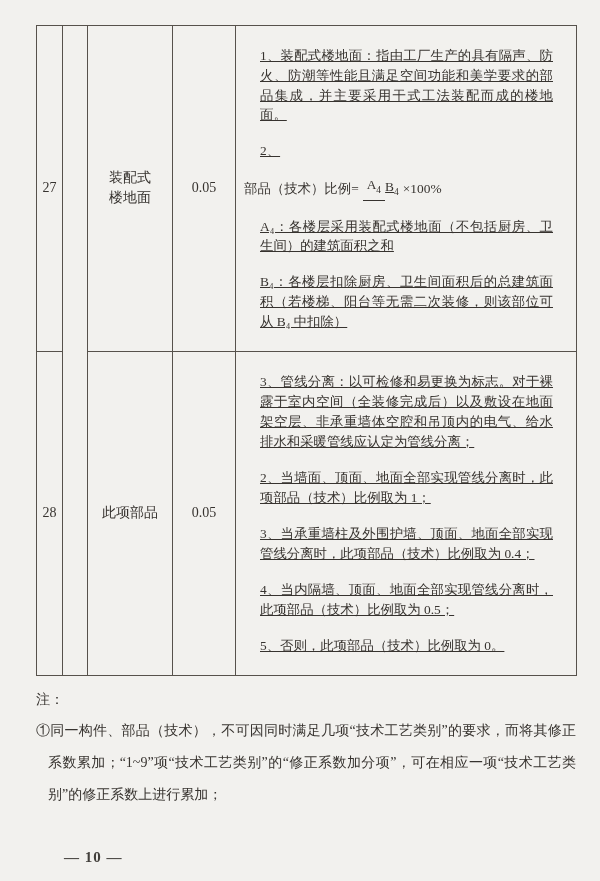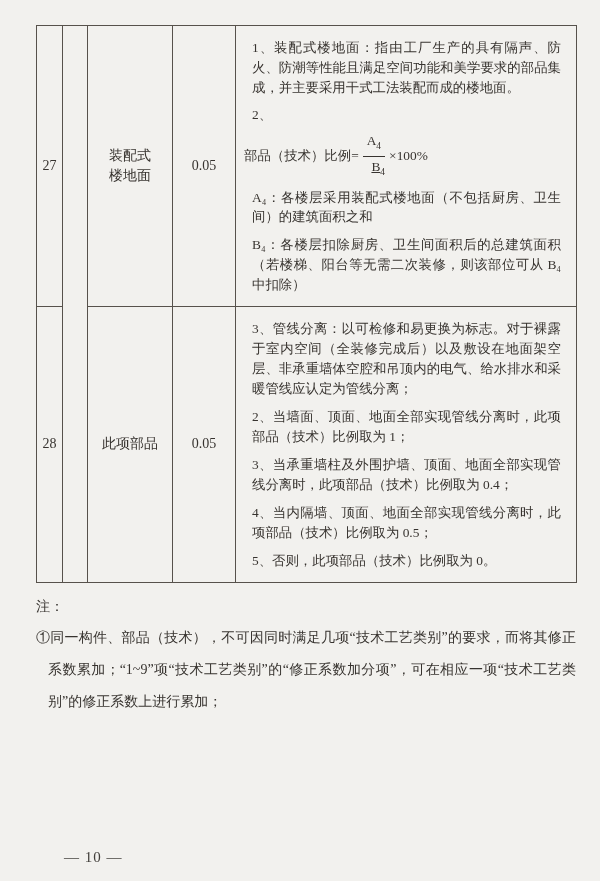--- a/index.html
+++ b/index.html
@@ -29,34 +29,34 @@
     font-size: 14px;
     line-height: 20px;
   }
   .c-desc {
     vertical-align: top;
     padding: 4px 7px 3px 8px;
     font-size: 13.4px;
     line-height: 20px;
     text-align: justify;
   }
-  .c-desc p { margin: 8px; }
+  .c-desc p { margin: 16px; text-decoration: underline; }
   .row-27 .c-desc { line-height: 19.8px; }
   .formula {
     display: flex;
     align-items: center;
     margin: 5px 0 7px 0;
     font-size: 13.4px;
     line-height: 16px;
     text-align: left;
   }
   .frac {
     display: inline-flex;
-    flex-direction: column;
-    align-items: flex-end;
+    flex-direction: row;
+    align-items: flex-start;
     margin: 0 4px;
   }
   .frac .num {
     border-bottom: 1px solid #37332f;
     padding: 0 4px 2px 4px;
   }
   .frac .den { padding-top: 2px; text-decoration: underline; }
   sub { font-size: 9.5px; }
   .notes {
     width: 540px;
@@ -74,20 +74,21 @@
     padding-left: 12px;
     text-indent: -12px;
   }
   .footer {
     position: absolute;
     left: 64px;
     top: 849px;
     font-size: 15px;
     letter-spacing: 1px;
     color: #43403c;
+    font-weight: bold;
   }
 </style>
 </head>
 <body>
 
 <div class="page">
 
   <table class="spec-table">
     <colgroup>
       <col style="width:26px">

